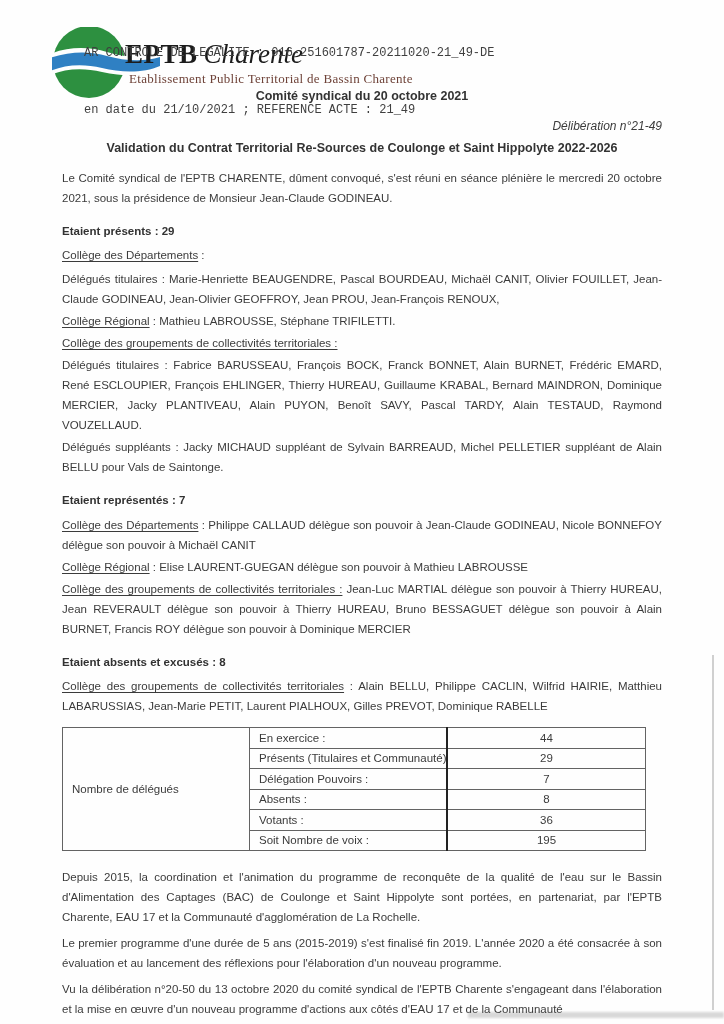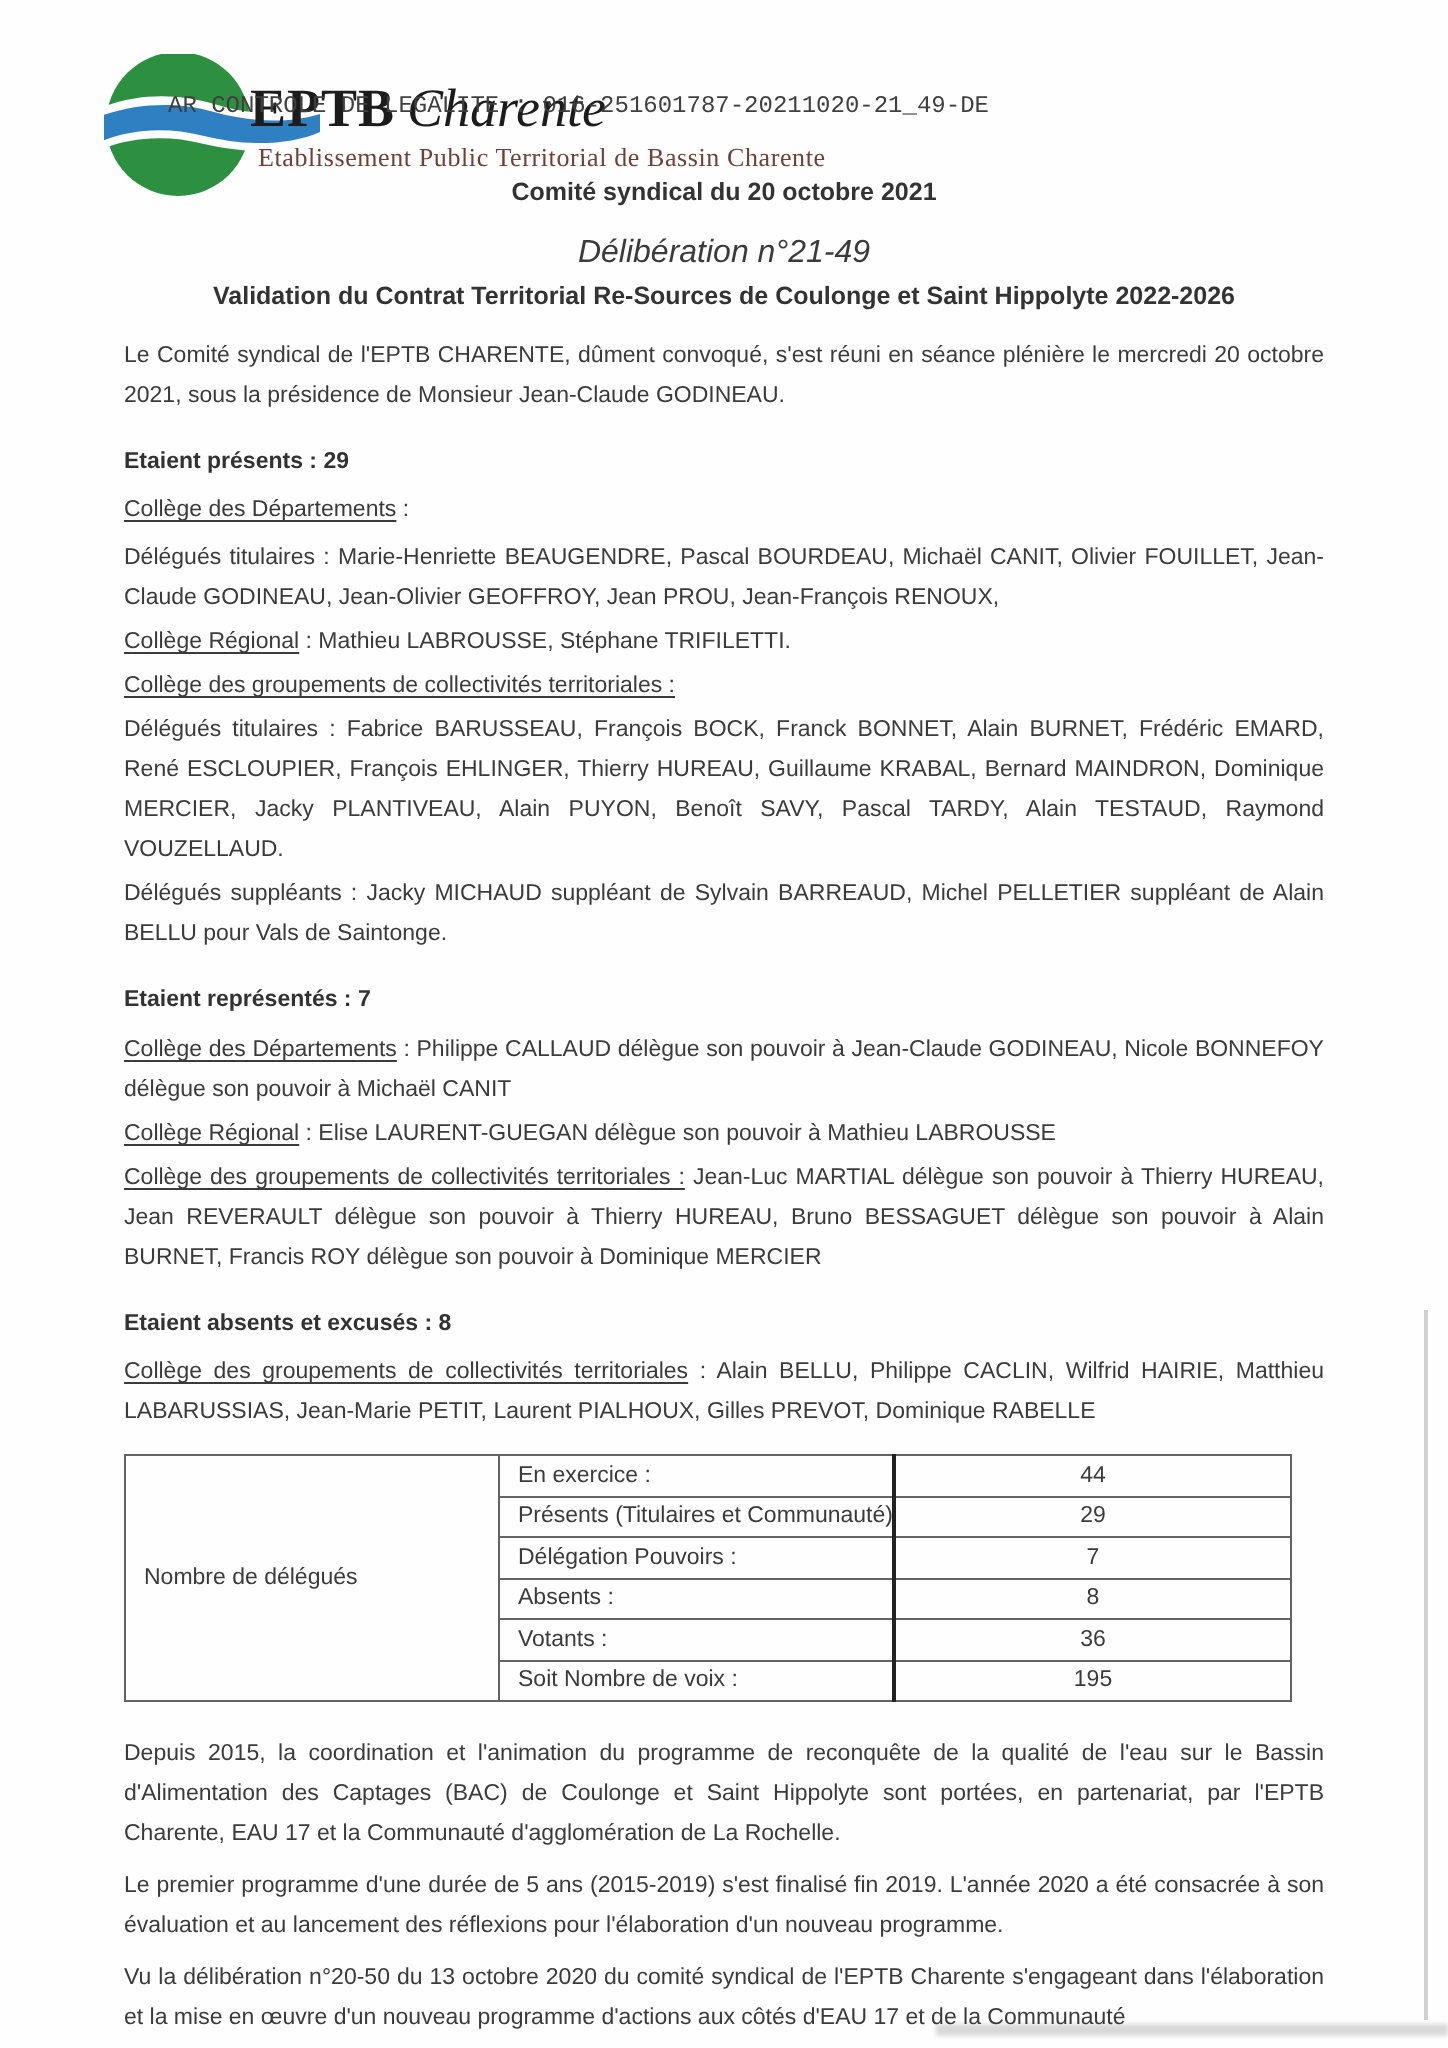--- a/index.html
+++ b/index.html
@@ -26,21 +26,21 @@
   .logo-name .nb{font-weight:bold;letter-spacing:.5px;}
   .logo-name .ni{font-style:italic;margin-left:6px;}
   .logo-tagline{
     position:absolute;top:44px;left:77px;white-space:nowrap;
     font-family:"Liberation Serif","DejaVu Serif",serif;
     font-size:13px;letter-spacing:.3px;color:#6e4238;
   }
   
   .doc{position:relative;z-index:2;padding:0 62px;}
   .t-meeting{margin:88px 0 0;text-align:center;font-weight:bold;font-size:12.5px;color:#333;line-height:16px;}
-  .t-delib{margin:15px 0 0;text-align:center;font-style:italic;font-size:16px;line-height:15px;}
+  .t-delib{margin:15px 0 0;text-align:right;font-style:italic;font-size:12px;line-height:15px;}
   .t-subject{margin:6px 0 0;text-align:center;font-weight:bold;font-size:12.5px;color:#333;line-height:16px;}
   p{margin:0;font-size:11.5px;line-height:20px;text-align:justify;}
   .heading{margin:13px 0 0;font-size:11.5px;font-weight:bold;color:#323232;line-height:20px;text-align:left;}
   .mt2{margin-top:2px}.mt4{margin-top:4px}.mt5{margin-top:5px}.mt6{margin-top:6px}
   .mt12{margin-top:12px}.mt16{margin-top:16px}
   .u{text-decoration:underline;text-underline-offset:2px;}
   
   .dtable{
     margin-top:11px;width:584px;border-collapse:collapse;table-layout:fixed;
     font-size:11.5px;color:#3b3b3b;border:1.5px solid #3e3e3e;
@@ -53,20 +53,21 @@
   .artifact-vline{position:absolute;left:712px;top:655px;width:2px;height:355px;background:#c4c4c4;opacity:.8;z-index:1;}
   .artifact-smudge{position:absolute;left:468px;top:1012px;width:256px;height:6px;background:#c9c9c9;opacity:.7;filter:blur(1px);z-index:1;}
 </style>
 </head>
 <body>
 
 <div class="page">
 
   <div class="stamp">
     <div>AR CONTROLE DE LEGALITE : 016-251601787-20211020-21_49-DE</div>
+    <div>en date du 21/10/2021 ; REFERENCE ACTE : 21_49</div>
   </div>
 
   <div class="logo">
     <div class="logo-globe">
       <svg width="160" height="72" viewBox="0 0 160 72">
         <circle cx="37" cy="35" r="36" fill="#2D9040"></circle>
         <path d="M -2,27 C 18,19 38,20 55,25 C 75,31 95,32 112,26 L 112,43 C 95,50 72,50 50,45 C 30,40 12,42 -2,48 Z" fill="#fefefe"></path>
         <path d="M -2,31 C 18,24 38,24 55,29 C 73,34 92,35 108,30 L 108,39 C 92,46 70,46 50,41 C 30,36 12,38 -2,44 Z" fill="#2F80C3"></path>
       </svg>
     </div>

